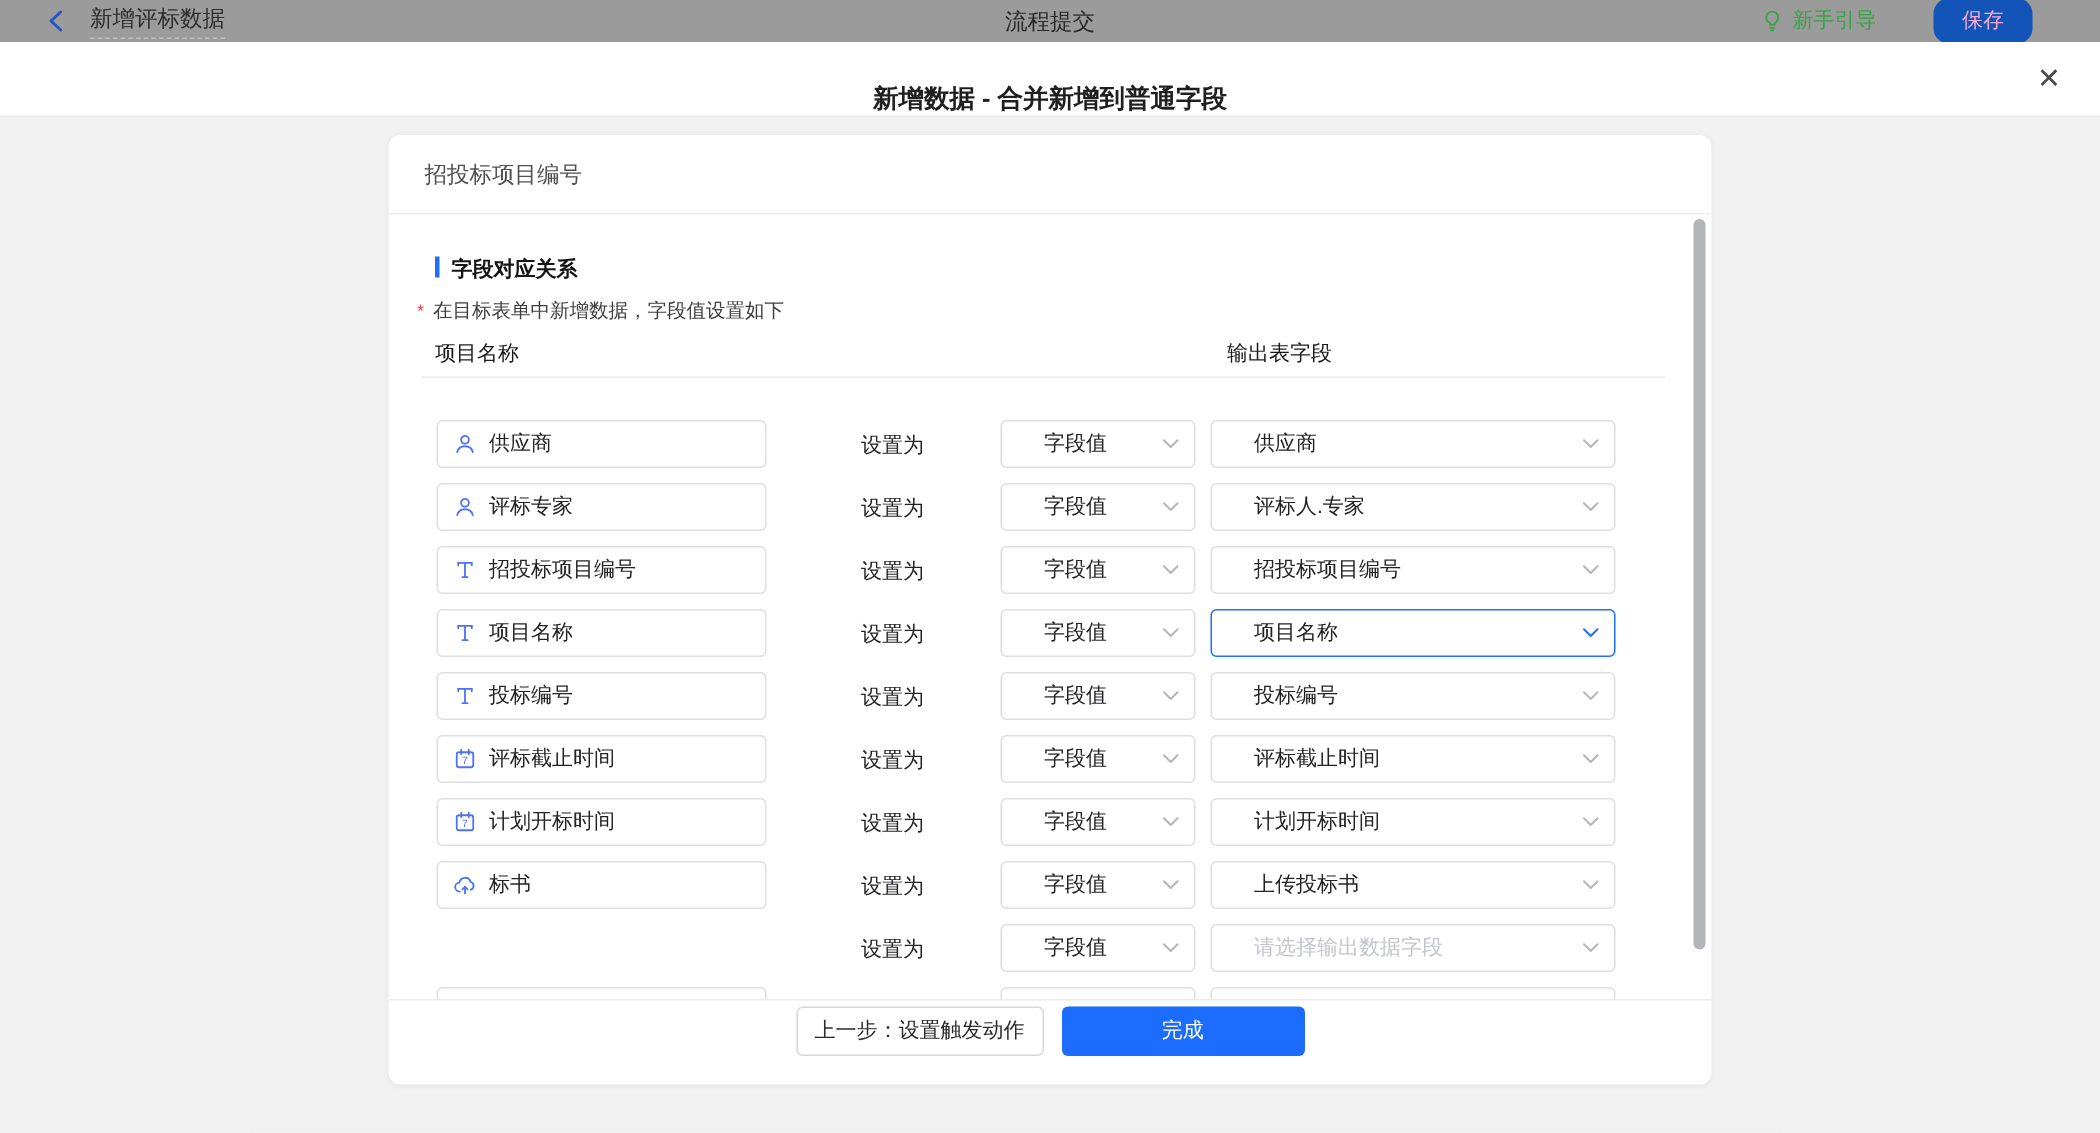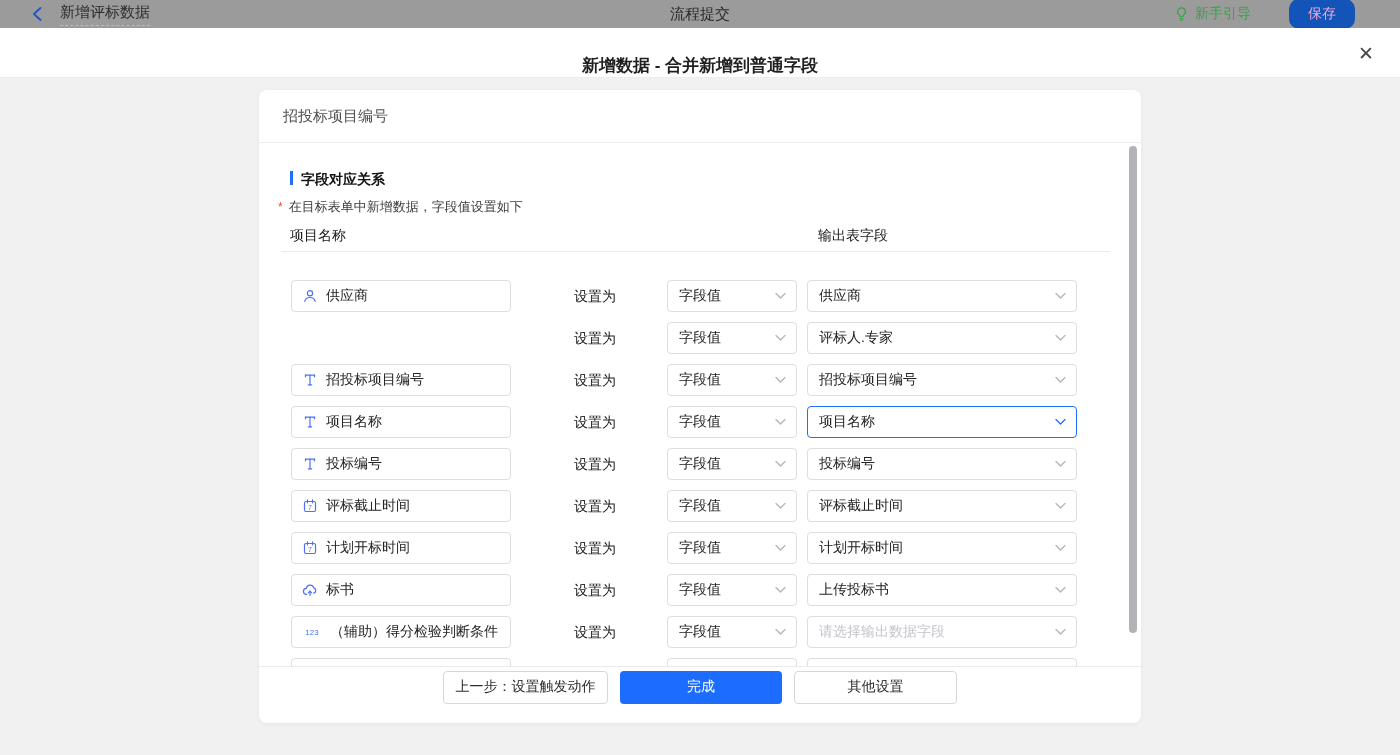--- a/index.html
+++ b/index.html
@@ -55,21 +55,21 @@
   .rows { position:absolute; left:32px; top:137px; right:0; }
   .row { position:relative; height:32px; margin-bottom:10px; }
   .field-box { position:absolute; left:0; top:0; width:220px; height:32px;
     border:1px solid #dcdee1; border-radius:4px; background:#fff; display:flex;
     align-items:center; padding:0 10px; gap:8px; }
   .field-icon { display:flex; align-items:center; color:#4d72f3; flex:none; }
   .field-label { font-size:14px; color:#232326; white-space:nowrap; }
   .set-as { position:absolute; left:283px; top:8px; font-size:14px; color:#232326; }
   .select { position:absolute; top:0; height:32px; border:1px solid #dcdee1;
     border-radius:4px; background:#fff; display:flex; align-items:center;
-    padding:0 26px 0 11px; cursor:pointer; }
+    padding:0 26px 0 28px; cursor:pointer; }
   .select-mid { left:376px; width:130px; }
   .select-out { left:516px; width:270px; }
   .select-label { font-size:14px; color:#232326; white-space:nowrap; overflow:hidden; }
   .select-label.placeholder { color:#c3c5ca; }
   .select .chevron { position:absolute; right:10px; top:50%; transform:translateY(-50%); }
   .chevron path { stroke:#b2b5ba; }
   .select.focused { border:1.5px solid #1f6eff; }
   .select.focused .chevron path { stroke:#1f6eff; }
 
   .scroll-thumb { position:absolute; right:4px; top:3px; width:8px; height:487px;
@@ -154,20 +154,29 @@
     </div>
     <div class="select select-out">
       <span class="select-label">供应商</span>
       <svg class="chevron" width="11" height="7" viewBox="0 0 11 7" fill="none">
                 <path d="M1 1l4.5 4.5L10 1" stroke-width="1.3" stroke-linecap="round" stroke-linejoin="round"></path>
               </svg>
     </div>
   </div>
 
   <div class="row">
+    <div class="field-box">
+      <span class="field-icon">
+                <svg width="16" height="16" viewBox="0 0 16 16" fill="none" stroke="currentColor" stroke-width="1.2" stroke-linecap="round">
+                  <circle cx="8" cy="5.2" r="2.6"></circle>
+                  <path d="M2.8 13.4c.6-2.6 2.7-3.9 5.2-3.9s4.6 1.3 5.2 3.9"></path>
+                </svg>
+              </span>
+      <span class="field-label">评标专家</span>
+    </div>
     <span class="set-as">设置为</span>
     <div class="select select-mid">
       <span class="select-label">字段值</span>
       <svg class="chevron" width="11" height="7" viewBox="0 0 11 7" fill="none">
                 <path d="M1 1l4.5 4.5L10 1" stroke-width="1.3" stroke-linecap="round" stroke-linejoin="round"></path>
               </svg>
     </div>
     <div class="select select-out">
       <span class="select-label">评标人.专家</span>
       <svg class="chevron" width="11" height="7" viewBox="0 0 11 7" fill="none">
@@ -332,28 +341,20 @@
     </div>
     <div class="select select-out">
       <span class="select-label">上传投标书</span>
       <svg class="chevron" width="11" height="7" viewBox="0 0 11 7" fill="none">
                 <path d="M1 1l4.5 4.5L10 1" stroke-width="1.3" stroke-linecap="round" stroke-linejoin="round"></path>
               </svg>
     </div>
   </div>
 
   <div class="row">
-    <div class="field-box">
-      <span class="field-icon">
-                <svg width="20" height="16" viewBox="0 0 20 16">
-                  <text x="10" y="11" text-anchor="middle" font-size="8" fill="currentColor">123</text>
-                </svg>
-              </span>
-      <span class="field-label">（辅助）得分检验判断条件</span>
-    </div>
     <span class="set-as">设置为</span>
     <div class="select select-mid">
       <span class="select-label">字段值</span>
       <svg class="chevron" width="11" height="7" viewBox="0 0 11 7" fill="none">
                 <path d="M1 1l4.5 4.5L10 1" stroke-width="1.3" stroke-linecap="round" stroke-linejoin="round"></path>
               </svg>
     </div>
     <div class="select select-out">
       <span class="select-label placeholder">请选择输出数据字段</span>
       <svg class="chevron" width="11" height="7" viewBox="0 0 11 7" fill="none">
@@ -378,16 +379,15 @@
     </div>
   </div>
 </div>
 
       <div class="scroll-thumb"></div>
     </div>
 
     <div class="footer">
       <button class="btn btn-prev">上一步：设置触发动作</button>
       <button class="btn btn-finish">完成</button>
-      <button class="btn btn-other">其他设置</button>
     </div>
   </div>
 </div>
 
 </body></html>

